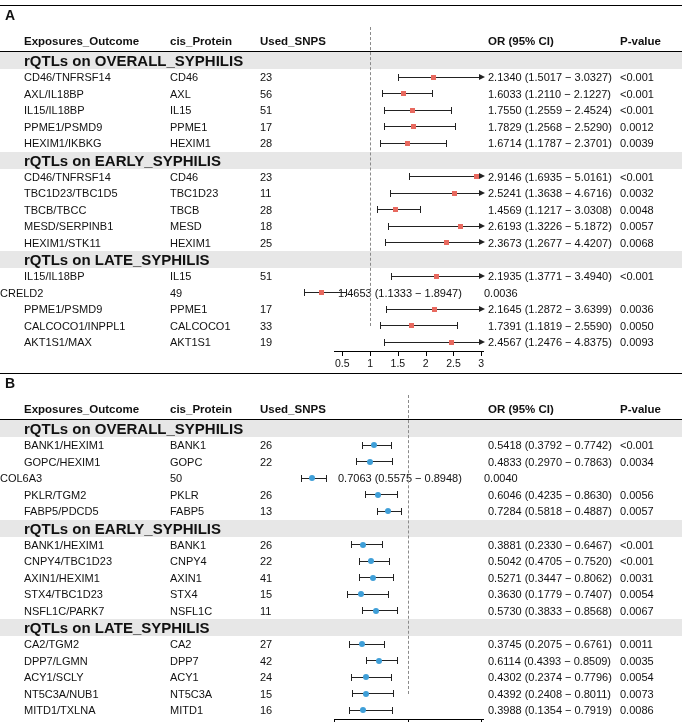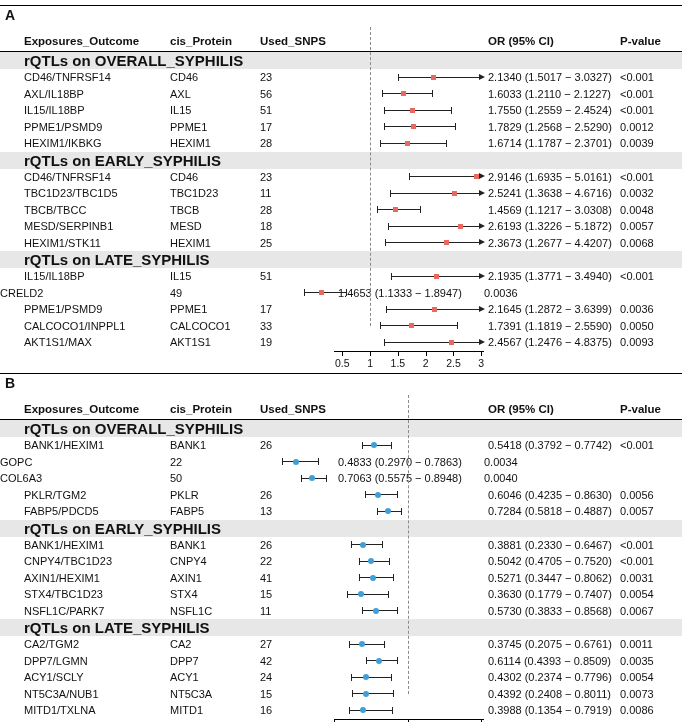--- a/index.html
+++ b/index.html
@@ -294,20 +294,21 @@
           <div class="plot-cell">
             <div class="ci-line" style="left: 27.8824px; width: 29.0441px;"></div>
             <div class="ci-cap" style="left: 27.8824px;"></div>
             <div class="ci-cap" style="left: 56.9265px;"></div>
             <div class="pt pt-round" style="left: 39.8382px; background: rgb(63, 159, 216);"></div>
           </div>
           <div class="cell cell-orci">0.5418 (0.3792 − 0.7742)</div>
           <div class="cell">&lt;0.001</div>
         </div>
         <div class="frow data-row">
+          <div class="cell cell-exposure">GOPC/HEXIM1</div>
           <div class="cell">GOPC</div>
           <div class="cell">22</div>
           <div class="plot-cell">
             <div class="ci-line" style="left: 21.8382px; width: 35.9779px;"></div>
             <div class="ci-cap" style="left: 21.8382px;"></div>
             <div class="ci-cap" style="left: 57.8162px;"></div>
             <div class="pt pt-round" style="left: 35.5368px; background: rgb(63, 159, 216);"></div>
           </div>
           <div class="cell cell-orci">0.4833 (0.2970 − 0.7863)</div>
           <div class="cell">0.0034</div>

